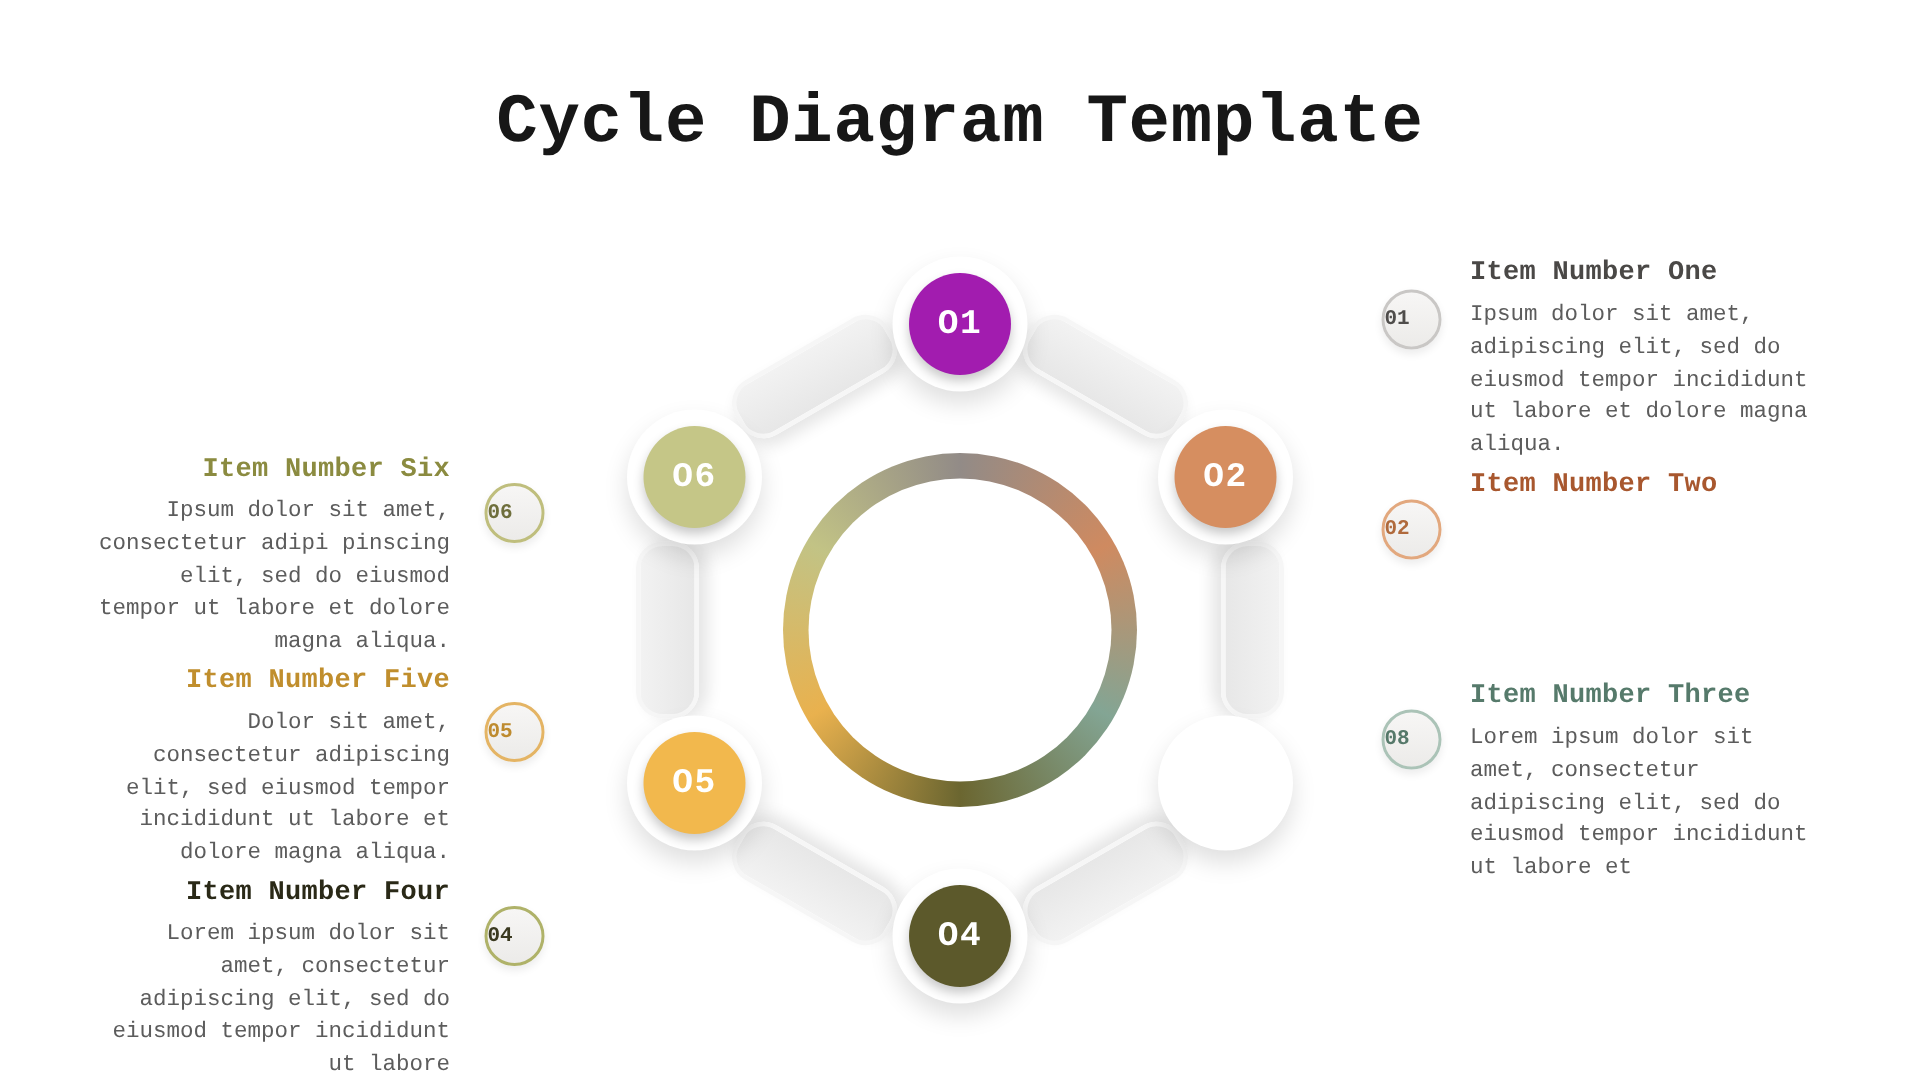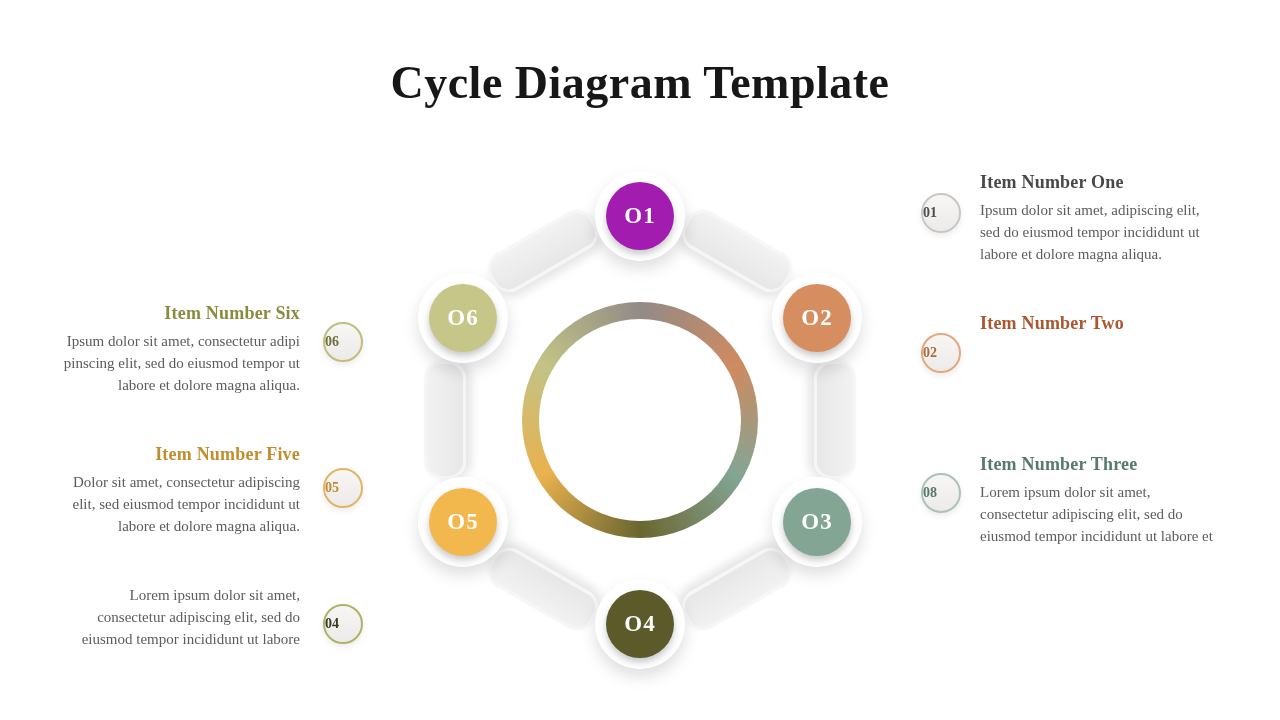--- a/index.html
+++ b/index.html
@@ -1,18 +1,18 @@
 <!DOCTYPE html>
 <html><head>
 <meta charset="utf-8">
 <style>
   html,body{margin:0;padding:0;background:#fff;}
   .slide{
     position:relative;width:1280px;height:720px;overflow:hidden;background:#ffffff;
-    font-family:Liberation Serif, serif;
+    font-family:Liberation Mono, monospace;
   }
   
   .title{
     position:absolute;top:56px;left:0;width:1280px;text-align:center;
     font-size:46px;font-weight:800;color:#171717;letter-spacing:0.5px;
   }
   
   .diagram{position:absolute;left:640px;top:420px;width:0;height:0;}
   .ring{
     position:absolute;left:-118px;top:-118px;width:236px;height:236px;border-radius:50%;
@@ -108,23 +108,20 @@
       </div>
     </div>
     <div class="node n1">
       <div class="node-white"></div>
       <div class="node-fill" style="background: rgb(214, 142, 96);">
         <span>O2</span>
       </div>
     </div>
     <div class="node n2">
       <div class="node-white"></div>
-      <div class="node-fill" style="background: rgb(131, 165, 148);">
-        <span>O3</span>
-      </div>
     </div>
     <div class="node n3">
       <div class="node-white"></div>
       <div class="node-fill" style="background: rgb(92, 89, 43);">
         <span>O4</span>
       </div>
     </div>
     <div class="node n4">
       <div class="node-white"></div>
       <div class="node-fill" style="background: rgb(242, 184, 77);">
@@ -175,16 +172,17 @@
   </div>
   <div class="item left it-five">
     <div class="item-heading" style="color: rgb(192, 142, 45);">Item Number Five</div>
     <p class="item-body">Dolor sit amet, consectetur adipiscing elit, sed eiusmod tempor incididunt ut labore et dolore magna aliqua.</p>
   </div>
 
   <div class="badge bd-four" style="border-color: rgb(175, 178, 105); color: rgb(58, 57, 32);">
     <span>04</span>
   </div>
   <div class="item left it-four">
+    <div class="item-heading" style="color: rgb(42, 41, 23);">Item Number Four</div>
     <p class="item-body">Lorem ipsum dolor sit amet, consectetur adipiscing elit, sed do eiusmod tempor incididunt ut labore</p>
   </div>
 
 </div>
 
 </body></html>

